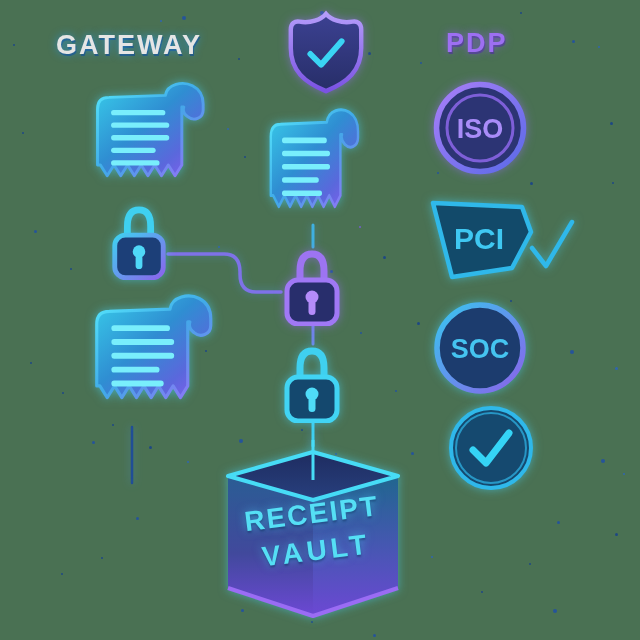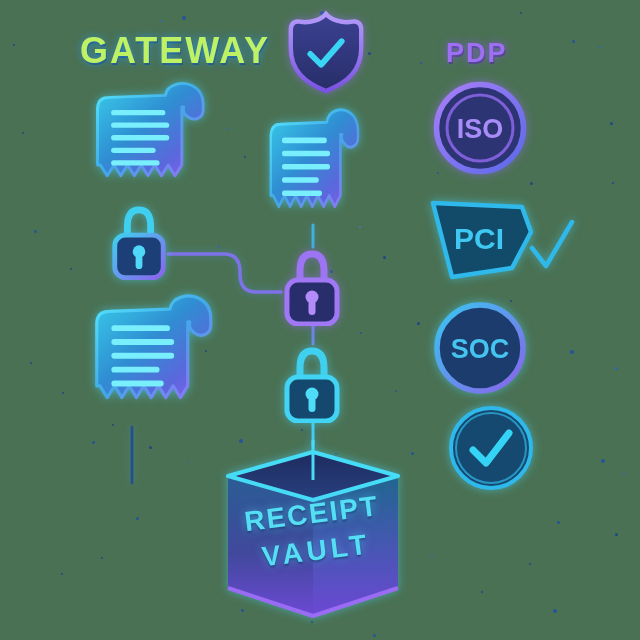--- a/index.html
+++ b/index.html
@@ -1,22 +1,22 @@
 <!DOCTYPE html>
 <html><head>
 <meta charset="utf-8">
 <style>
   html,body{margin:0;padding:0;}
   body{font-family:"Liberation Sans",sans-serif;}
   #canvas{position:relative;width:640px;height:640px;background:#4a7153;overflow:hidden;}
   .abs{position:absolute;}
   .label{font-weight:bold;letter-spacing:2px;}
-  .label-gateway{left:80px;top:30px;font-size:36px;color:#bef264;
+  .label-gateway{left:56px;top:30px;font-size:27px;color:#e5e5e5;
     text-shadow:0 0 9px rgba(40,150,230,.8),1px 2px 0 rgba(18,70,140,.65);}
-  .label-pdp{left:446px;top:38px;font-size:27px;color:#9d6ff2;
+  .label-pdp{left:446px;top:28px;font-size:27px;color:#9d6ff2;
     text-shadow:0 0 9px rgba(140,90,240,.8),1px 2px 0 rgba(70,40,150,.6);}
   .glow-cyan{filter:drop-shadow(0 0 5px rgba(70,210,245,.55));}
   .glow-purple{filter:drop-shadow(0 0 5px rgba(150,110,245,.55));}
   .glow-soft{filter:drop-shadow(0 0 4px rgba(80,160,240,.45));}
   .vault-text{left:246px;top:498px;width:136px;text-align:center;
     transform:rotate(-7deg);color:#55dff5;font-weight:bold;
     text-shadow:0 0 10px rgba(70,200,240,.6),0 2px 2px rgba(10,30,80,.5);}
   .vault-text .l1{font-size:28px;letter-spacing:2px;}
   .vault-text .l2{font-size:28px;letter-spacing:4px;margin-top:5px;}
   .speckle{position:absolute;border-radius:50%;opacity:.85;}

